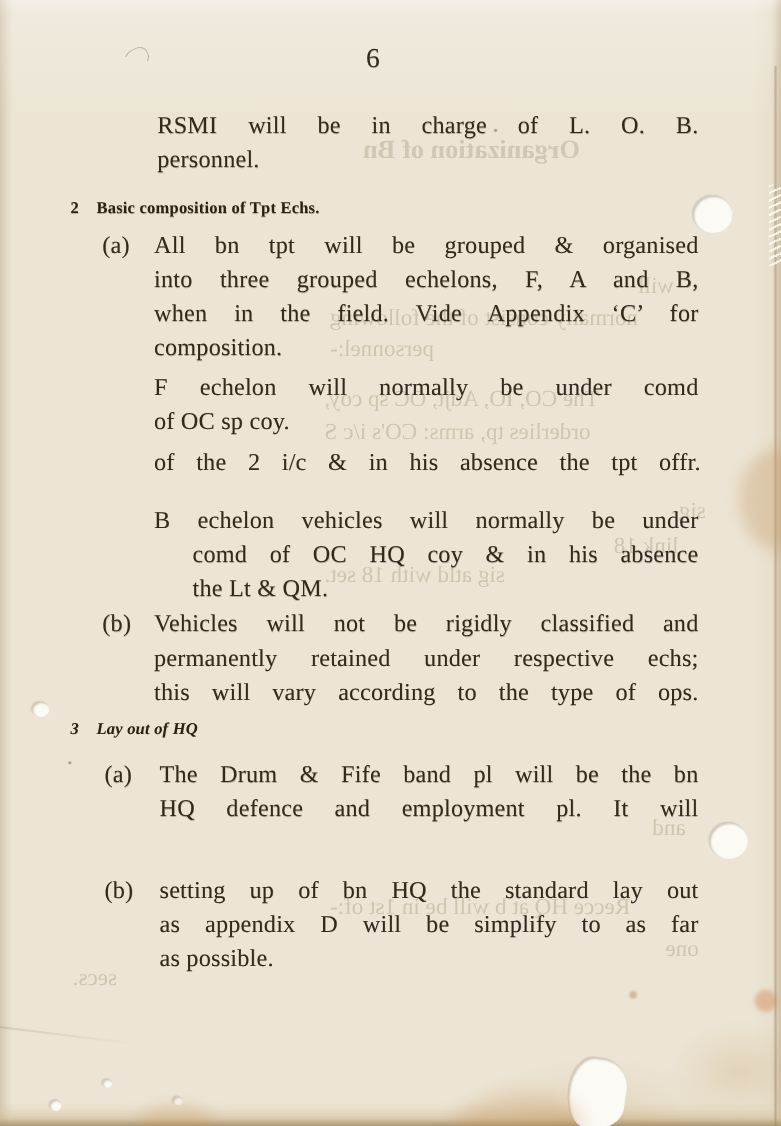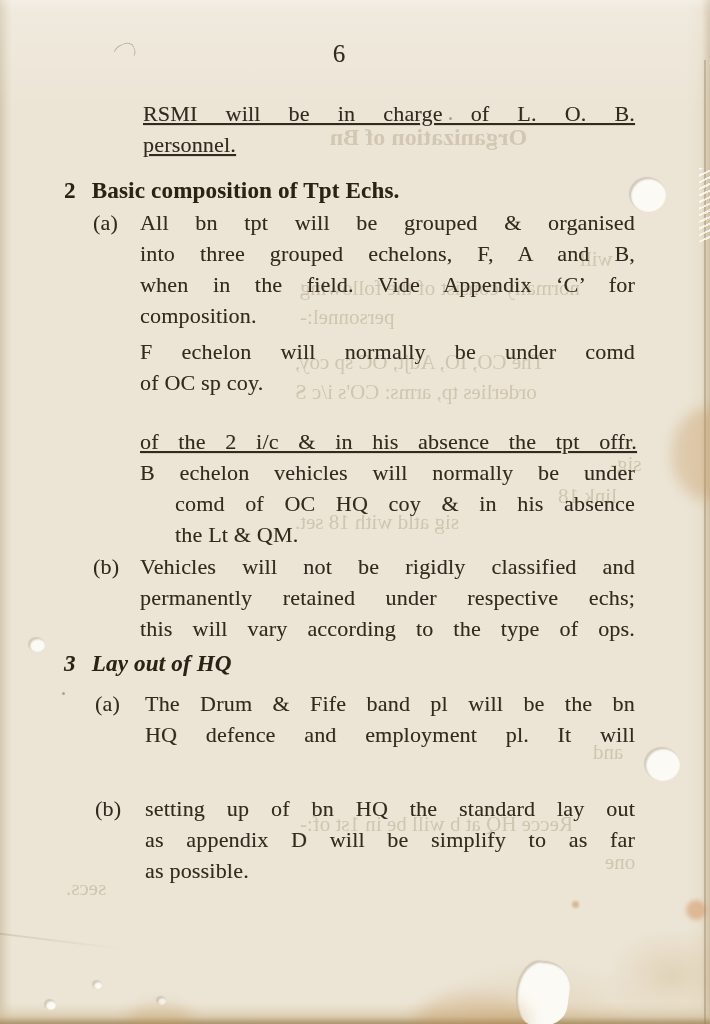--- a/index.html
+++ b/index.html
@@ -18,21 +18,21 @@
   }
   .txt{position:absolute;color:#33291d;font-size:22px;line-height:31px;letter-spacing:0.2px;
        text-shadow:0.3px 0.4px 0 rgba(51,41,29,0.30);}
   .ln{display:block;}
   .j{text-align:justify;text-align-last:justify;}
   .pre{white-space:pre;}
   .ind{margin-left:35px;}
   .pgnum{position:absolute;top:40px;left:0;width:678px;text-align:center;font-size:25px;
          color:#33291d;font-family:"Liberation Serif","DejaVu Serif",serif;
          text-shadow:0.3px 0.4px 0 rgba(51,41,29,0.30);}
-  .heading{font-weight:bold;color:#2a2215;font-size:23px;}
+  .heading{font-weight:bold;color:#2a2215;font-size:15px;}
   .h-num{display:inline-block;margin-right:16px;}
   .item{position:absolute;}
   .item-label{position:absolute;left:-47px;top:0;}
   
   .ghost{position:absolute;transform:scaleX(-1);color:rgba(143,122,86,0.30);
          font-size:21px;white-space:nowrap;filter:blur(0.6px);font-family:"Liberation Serif",serif;}
   .ghost.gb{font-weight:bold;font-size:24px;color:rgba(143,122,86,0.28);}
   
   .chip{position:absolute;background:#fbfaf4;border-radius:50%;
         box-shadow:inset 1px 1px 2px rgba(130,110,80,0.40), -1px -1px 1px rgba(130,110,80,0.22);}
@@ -61,21 +61,21 @@
   <div class="ghost" style="left:610px;top:452px;">sig-</div>
   <div class="ghost" style="left:558px;top:484px;">link 18</div>
   <div class="ghost" style="left:295px;top:510px;">sig atld with 18 set.</div>
   <div class="ghost" style="left:593px;top:740px;">and</div>
   <div class="ghost" style="left:300px;top:812px;">Recce HQ at b will be in 1st of:-</div>
   <div class="ghost" style="left:605px;top:850px;">one</div>
   <div class="ghost" style="left:66px;top:876px;">secs.</div>
 
   <div class="pgnum">6</div>
 
-  <div class="txt" style="top:98px;left:143px;width:492px;text-decoration:underline;">
+  <div class="txt" style="top:98px;left:143px;width:492px;">
     <span class="ln j">RSMI will be in charge of L. O. B.</span>
     <span class="ln">personnel.</span>
   </div>
 
   <div class="txt heading" style="top:175px;left:64px;">
     <span class="h-num">2</span><span>Basic composition of Tpt Echs.</span>
   </div>
 
   <div class="txt item" style="top:207px;left:140px;width:495px;">
     <span class="item-label">(a)</span>
@@ -84,21 +84,21 @@
     <span class="ln j">when in the field. Vide Appendix ‘C’ for</span>
     <span class="ln">composition.</span>
   </div>
 
   <div class="txt" style="top:336px;left:140px;width:495px;">
     <span class="ln j">F echelon will normally be under comd</span>
     <span class="ln">of OC sp coy.</span>
   </div>
 
 
-  <div class="txt ln j" style="top:426px;left:140px;width:497px;text-decoration:underline;">of the 2 i/c &amp; in his absence the tpt offr.</div>
+  <div class="txt ln j" style="top:404px;left:140px;width:497px;">of the 2 i/c &amp; in his absence the tpt offr.</div>
 
   <div class="txt" style="top:457px;left:140px;width:495px;">
     <span class="ln j">B echelon vehicles will normally be under</span>
     <span class="ln j ind">comd of OC HQ coy &amp; in his absence</span>
     <span class="ln ind">the Lt &amp; QM.</span>
   </div>
 
   <div class="txt item" style="top:551px;left:140px;width:495px;">
     <span class="item-label">(b)</span>
     <span class="ln j">Vehicles will not be rigidly classified and</span>

